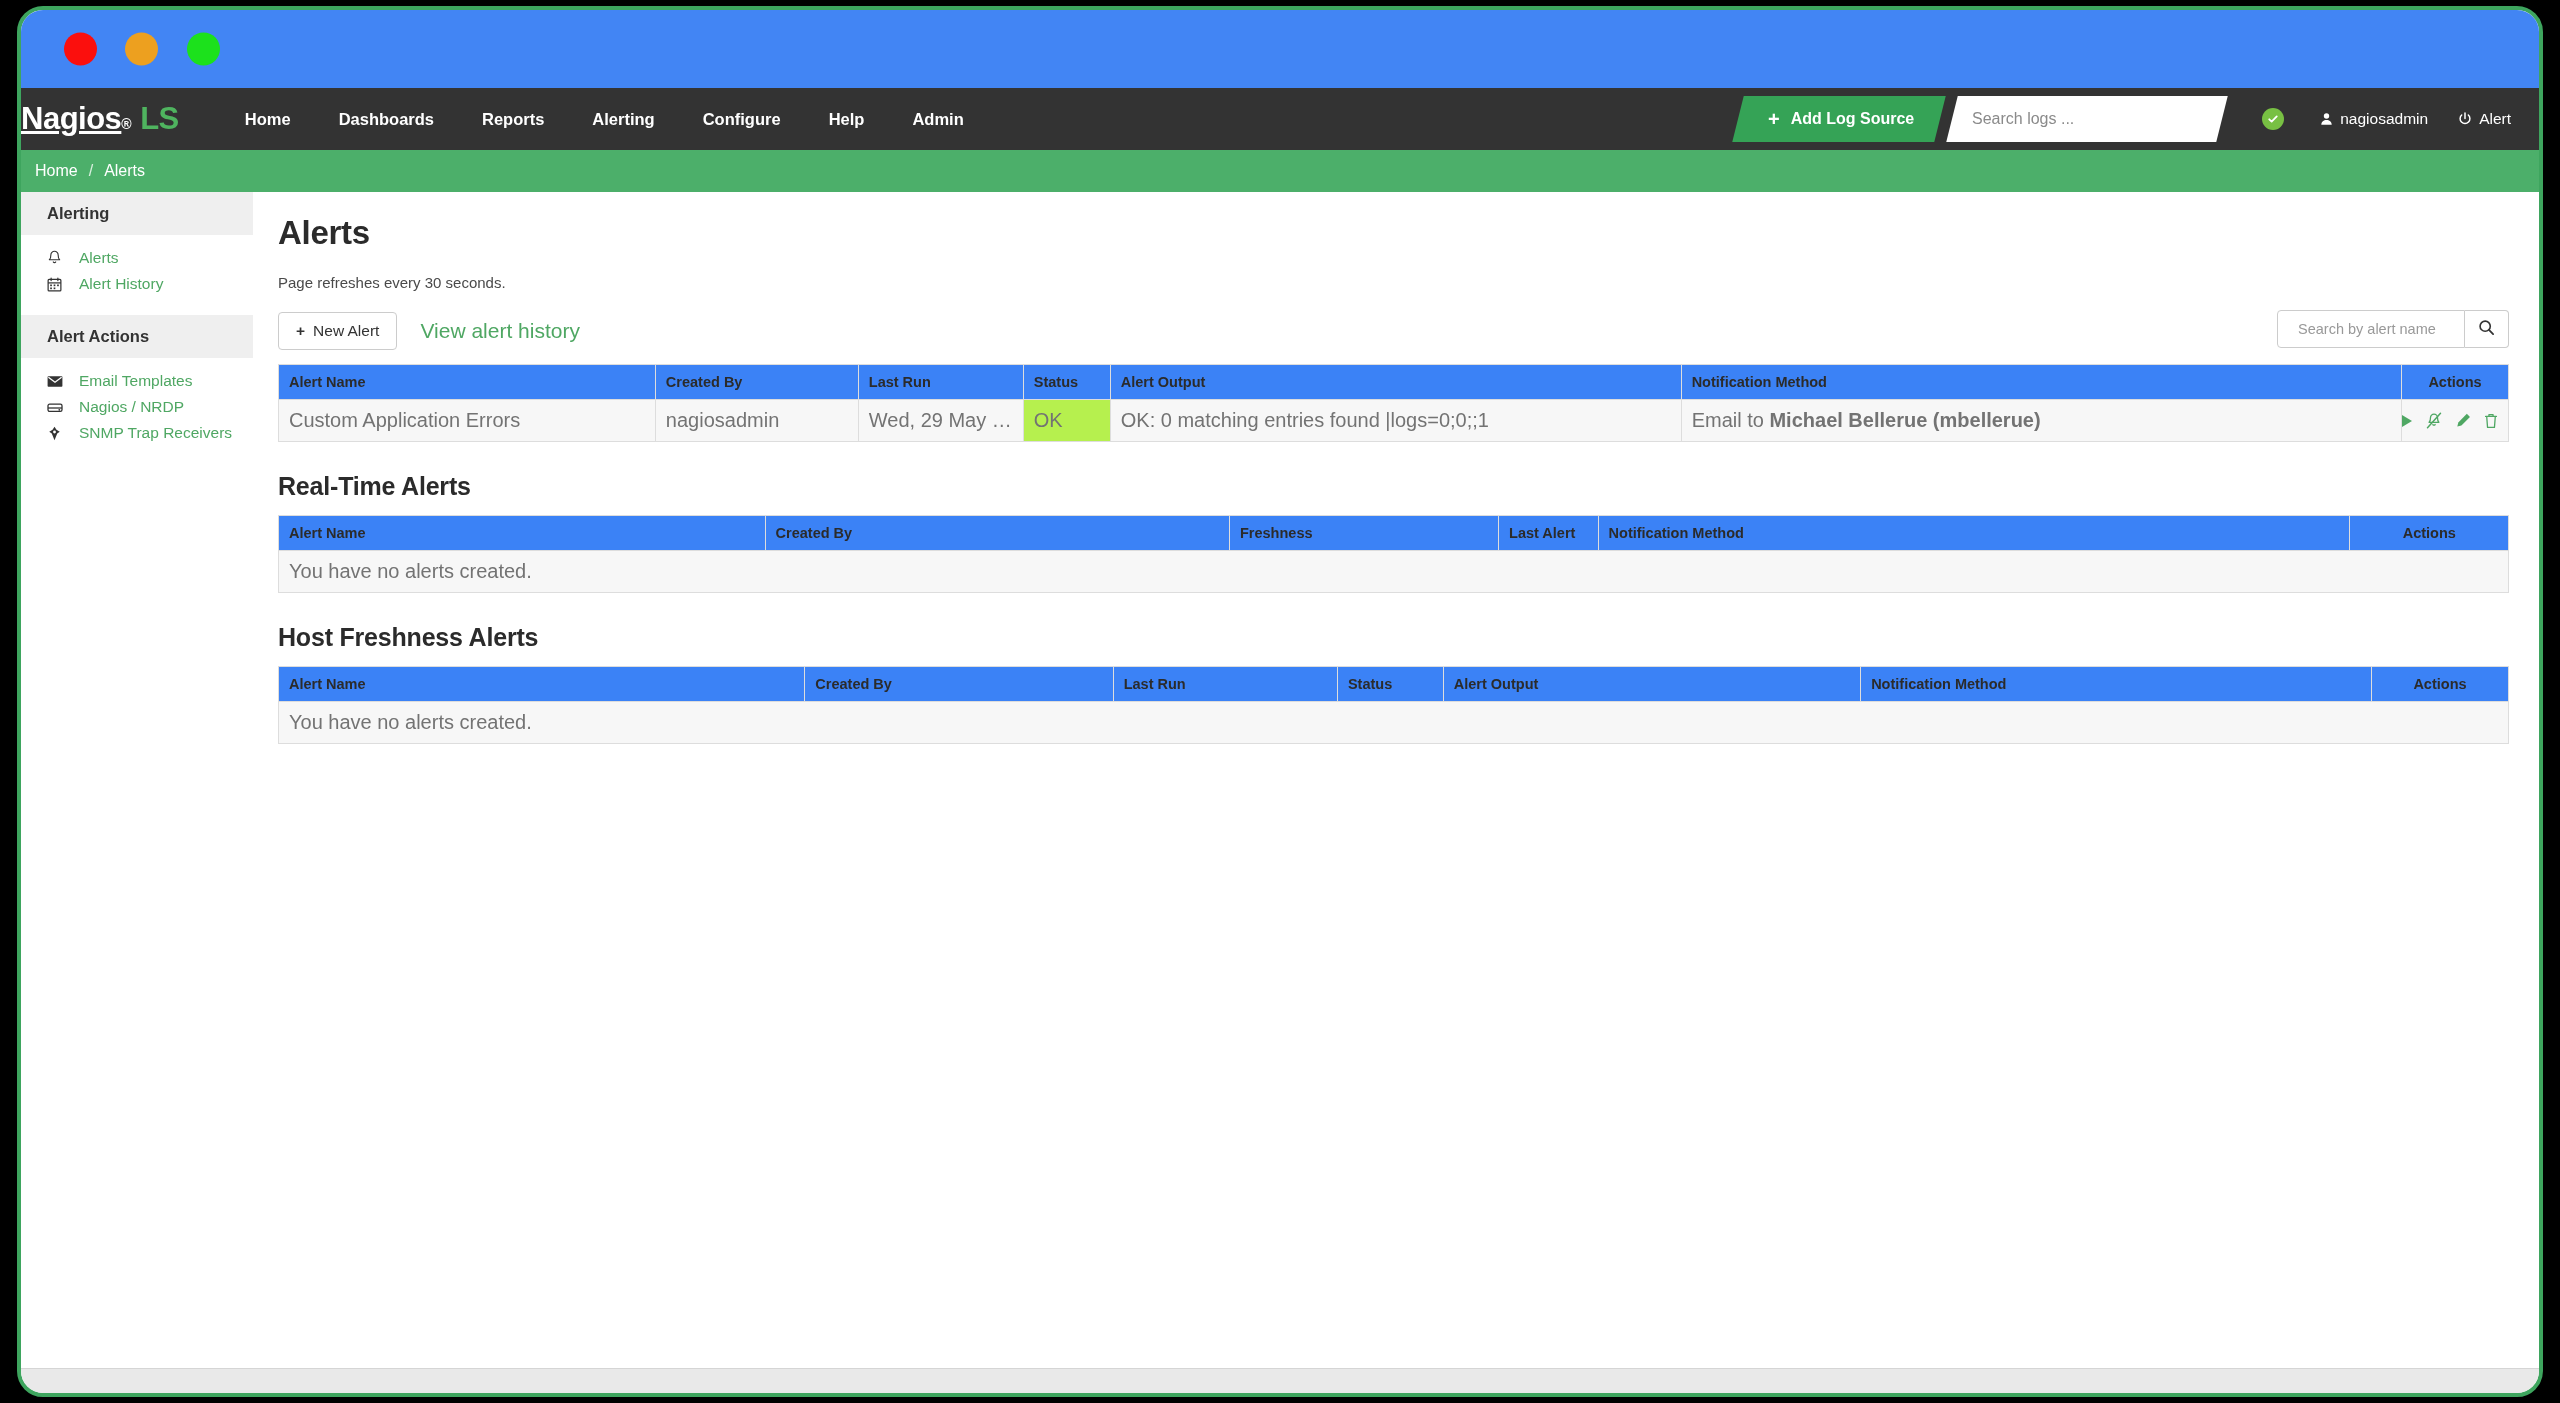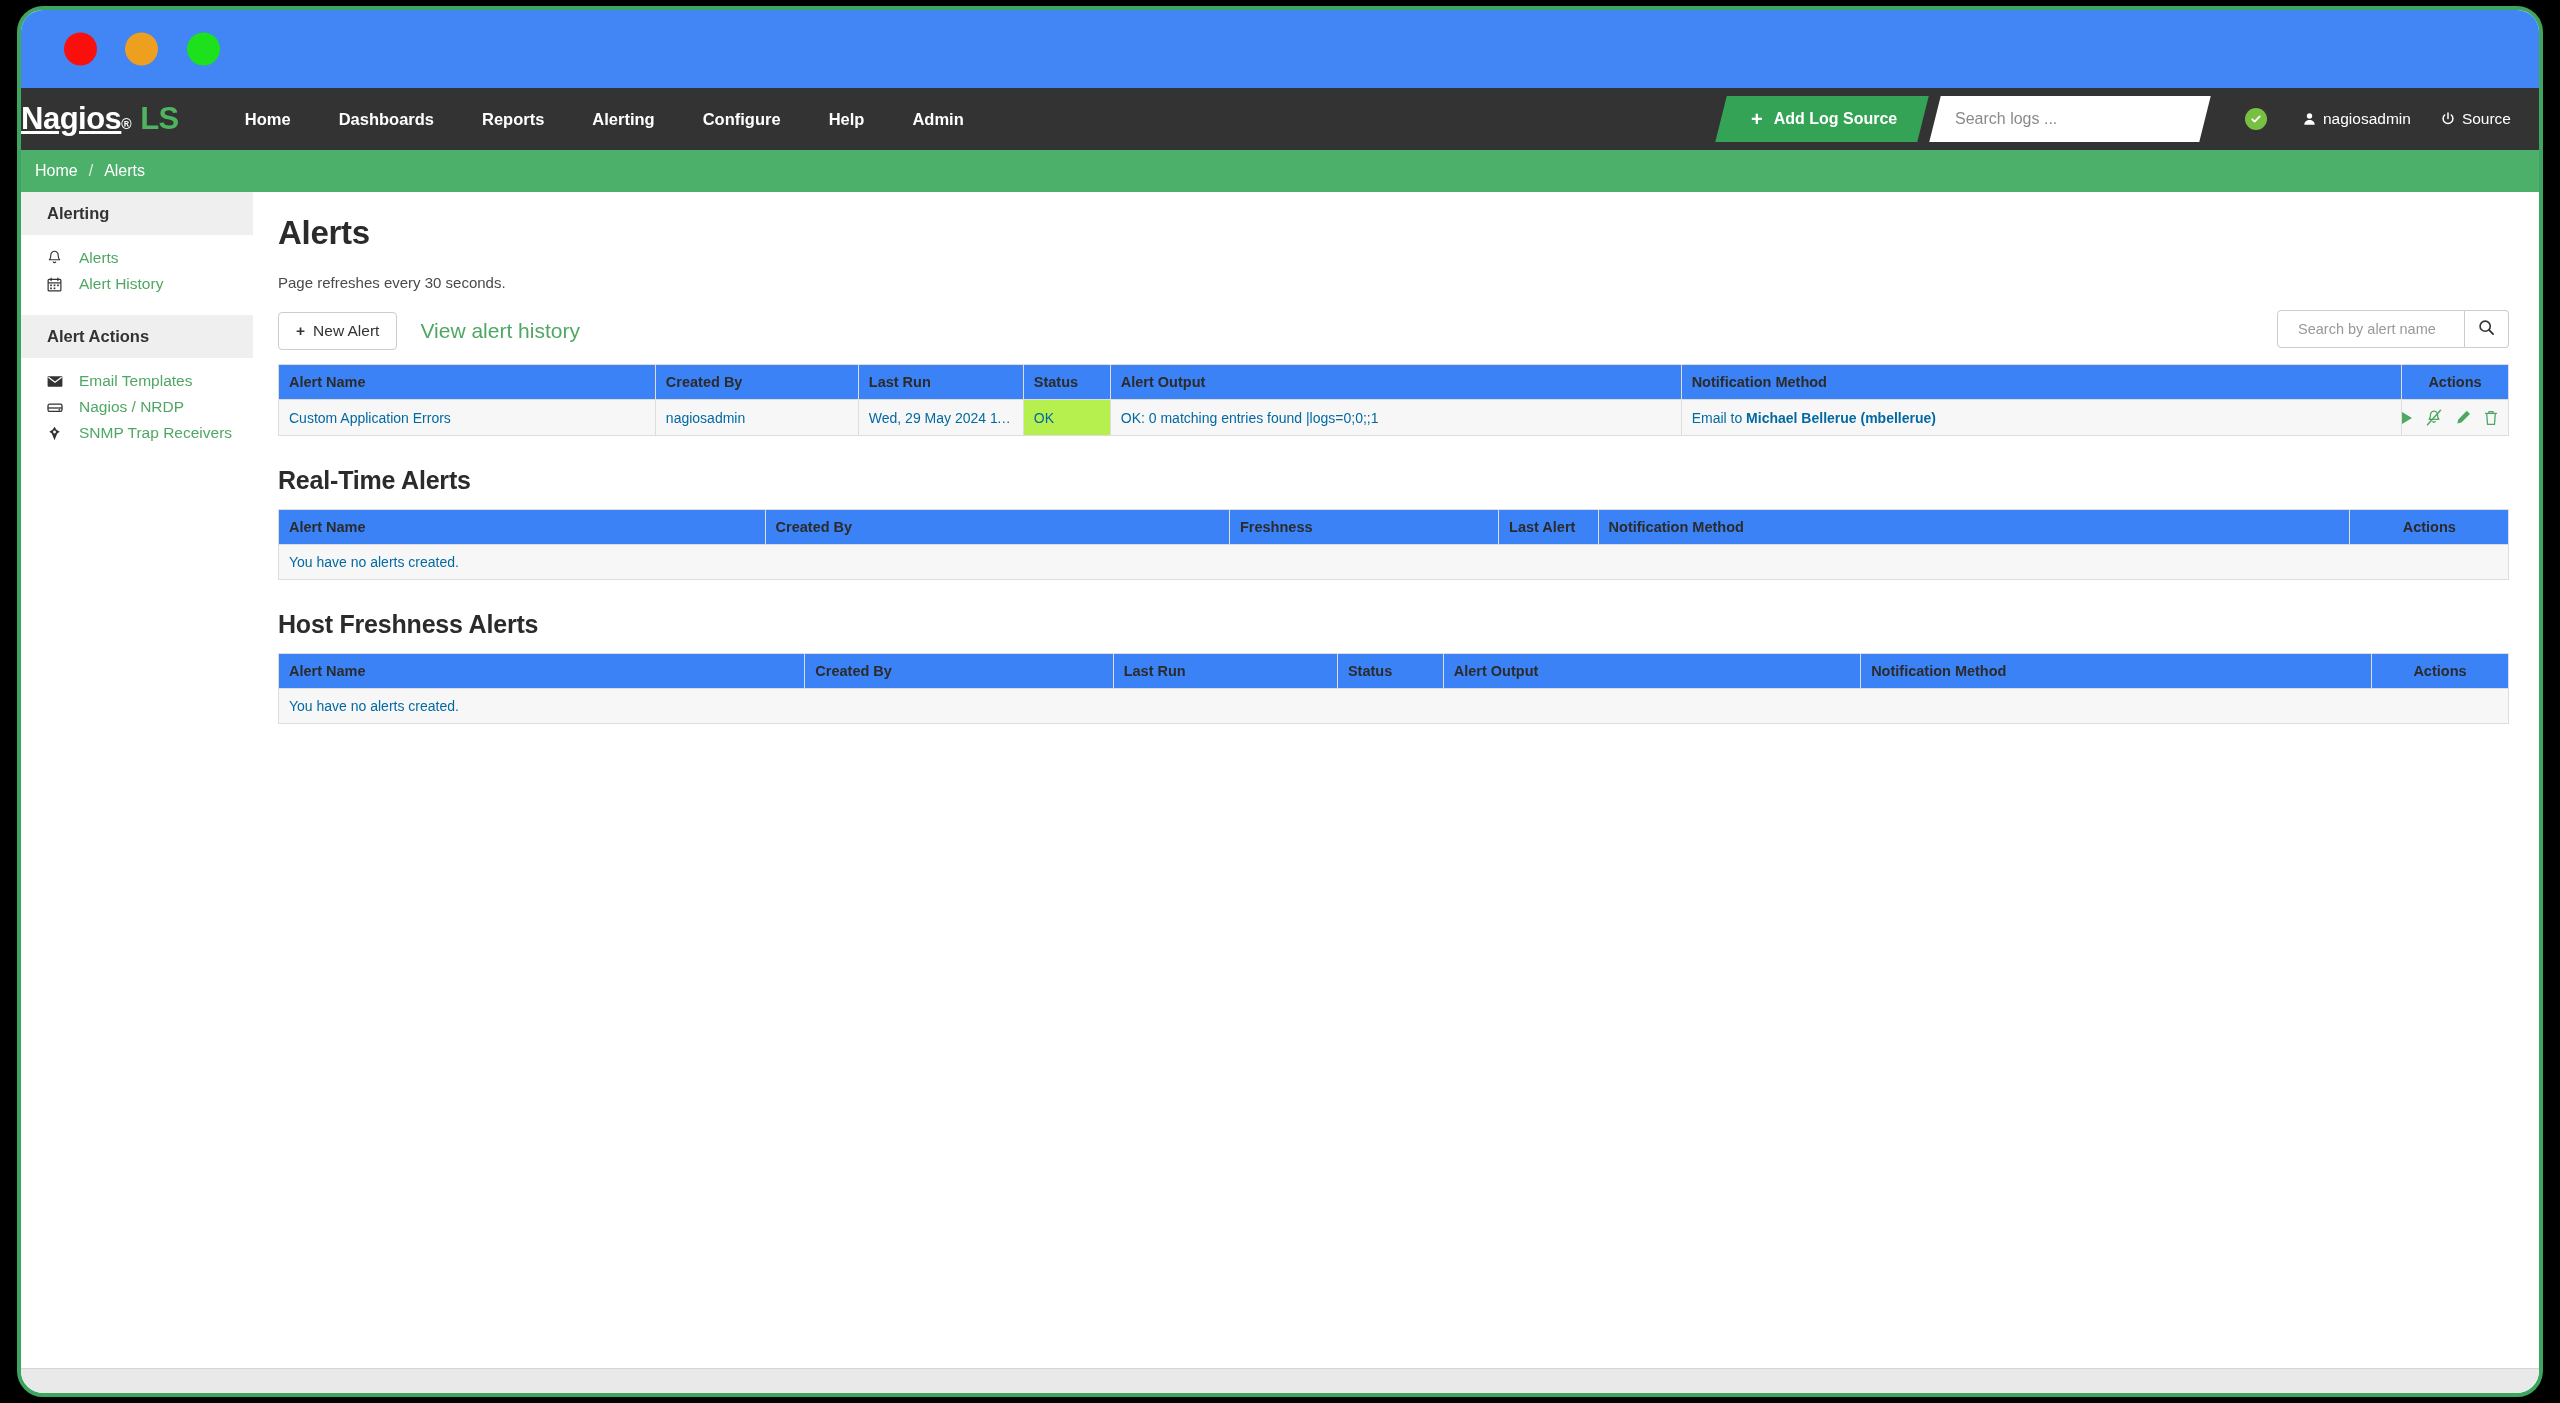--- a/index.html
+++ b/index.html
@@ -211,22 +211,22 @@
     font-size: 14.5px;
     font-weight: bold;
     color: #2b2b2b;
     padding: 9px 10px;
     border: 1px solid #dddddd;
     background: #3b82f6;
     white-space: nowrap;
     overflow: hidden;
   }
   table.nls td {
-    font-size: 14px;
-    color: #0369a1;
+    font-size: 20px;
+    color: #737373;
     padding: 9px 10px;
     border: 1px solid #dddddd;
     background: #f7f7f7;
     overflow: hidden;
     text-overflow: ellipsis;
     white-space: nowrap;
   }
   td.status-ok { background: #b6f04e !important; font-size: 14.5px; color: #2b2b2b; }
   td.actions-cell { text-align: right; padding-right: 14px; }
   .act-icons { display: flex; justify-content: flex-end; align-items: center; gap: 13px; }
@@ -313,21 +313,21 @@
         <span>nagiosadmin</span>
       </a>
 
       <a href="#" id="logout-block">
         <span class="navicon">
           <svg width="14" height="14" viewBox="0 0 16 16" fill="none" aria-hidden="true">
             <path d="M4.2 3.4A5.6 5.6 0 1 0 11.8 3.4" stroke="#ffffff" stroke-width="1.7" stroke-linecap="round"></path>
             <path d="M8 1v6.3" stroke="#ffffff" stroke-width="1.7" stroke-linecap="round"></path>
           </svg>
         </span>
-        <span>Source</span>
+        <span>Alert</span>
       </a>
     </div>
   </div>
 
   <div id="breadcrumb">
     <a href="#">Home</a>
     <span class="sep">/</span>
     <span class="cur">Alerts</span>
   </div>
 

